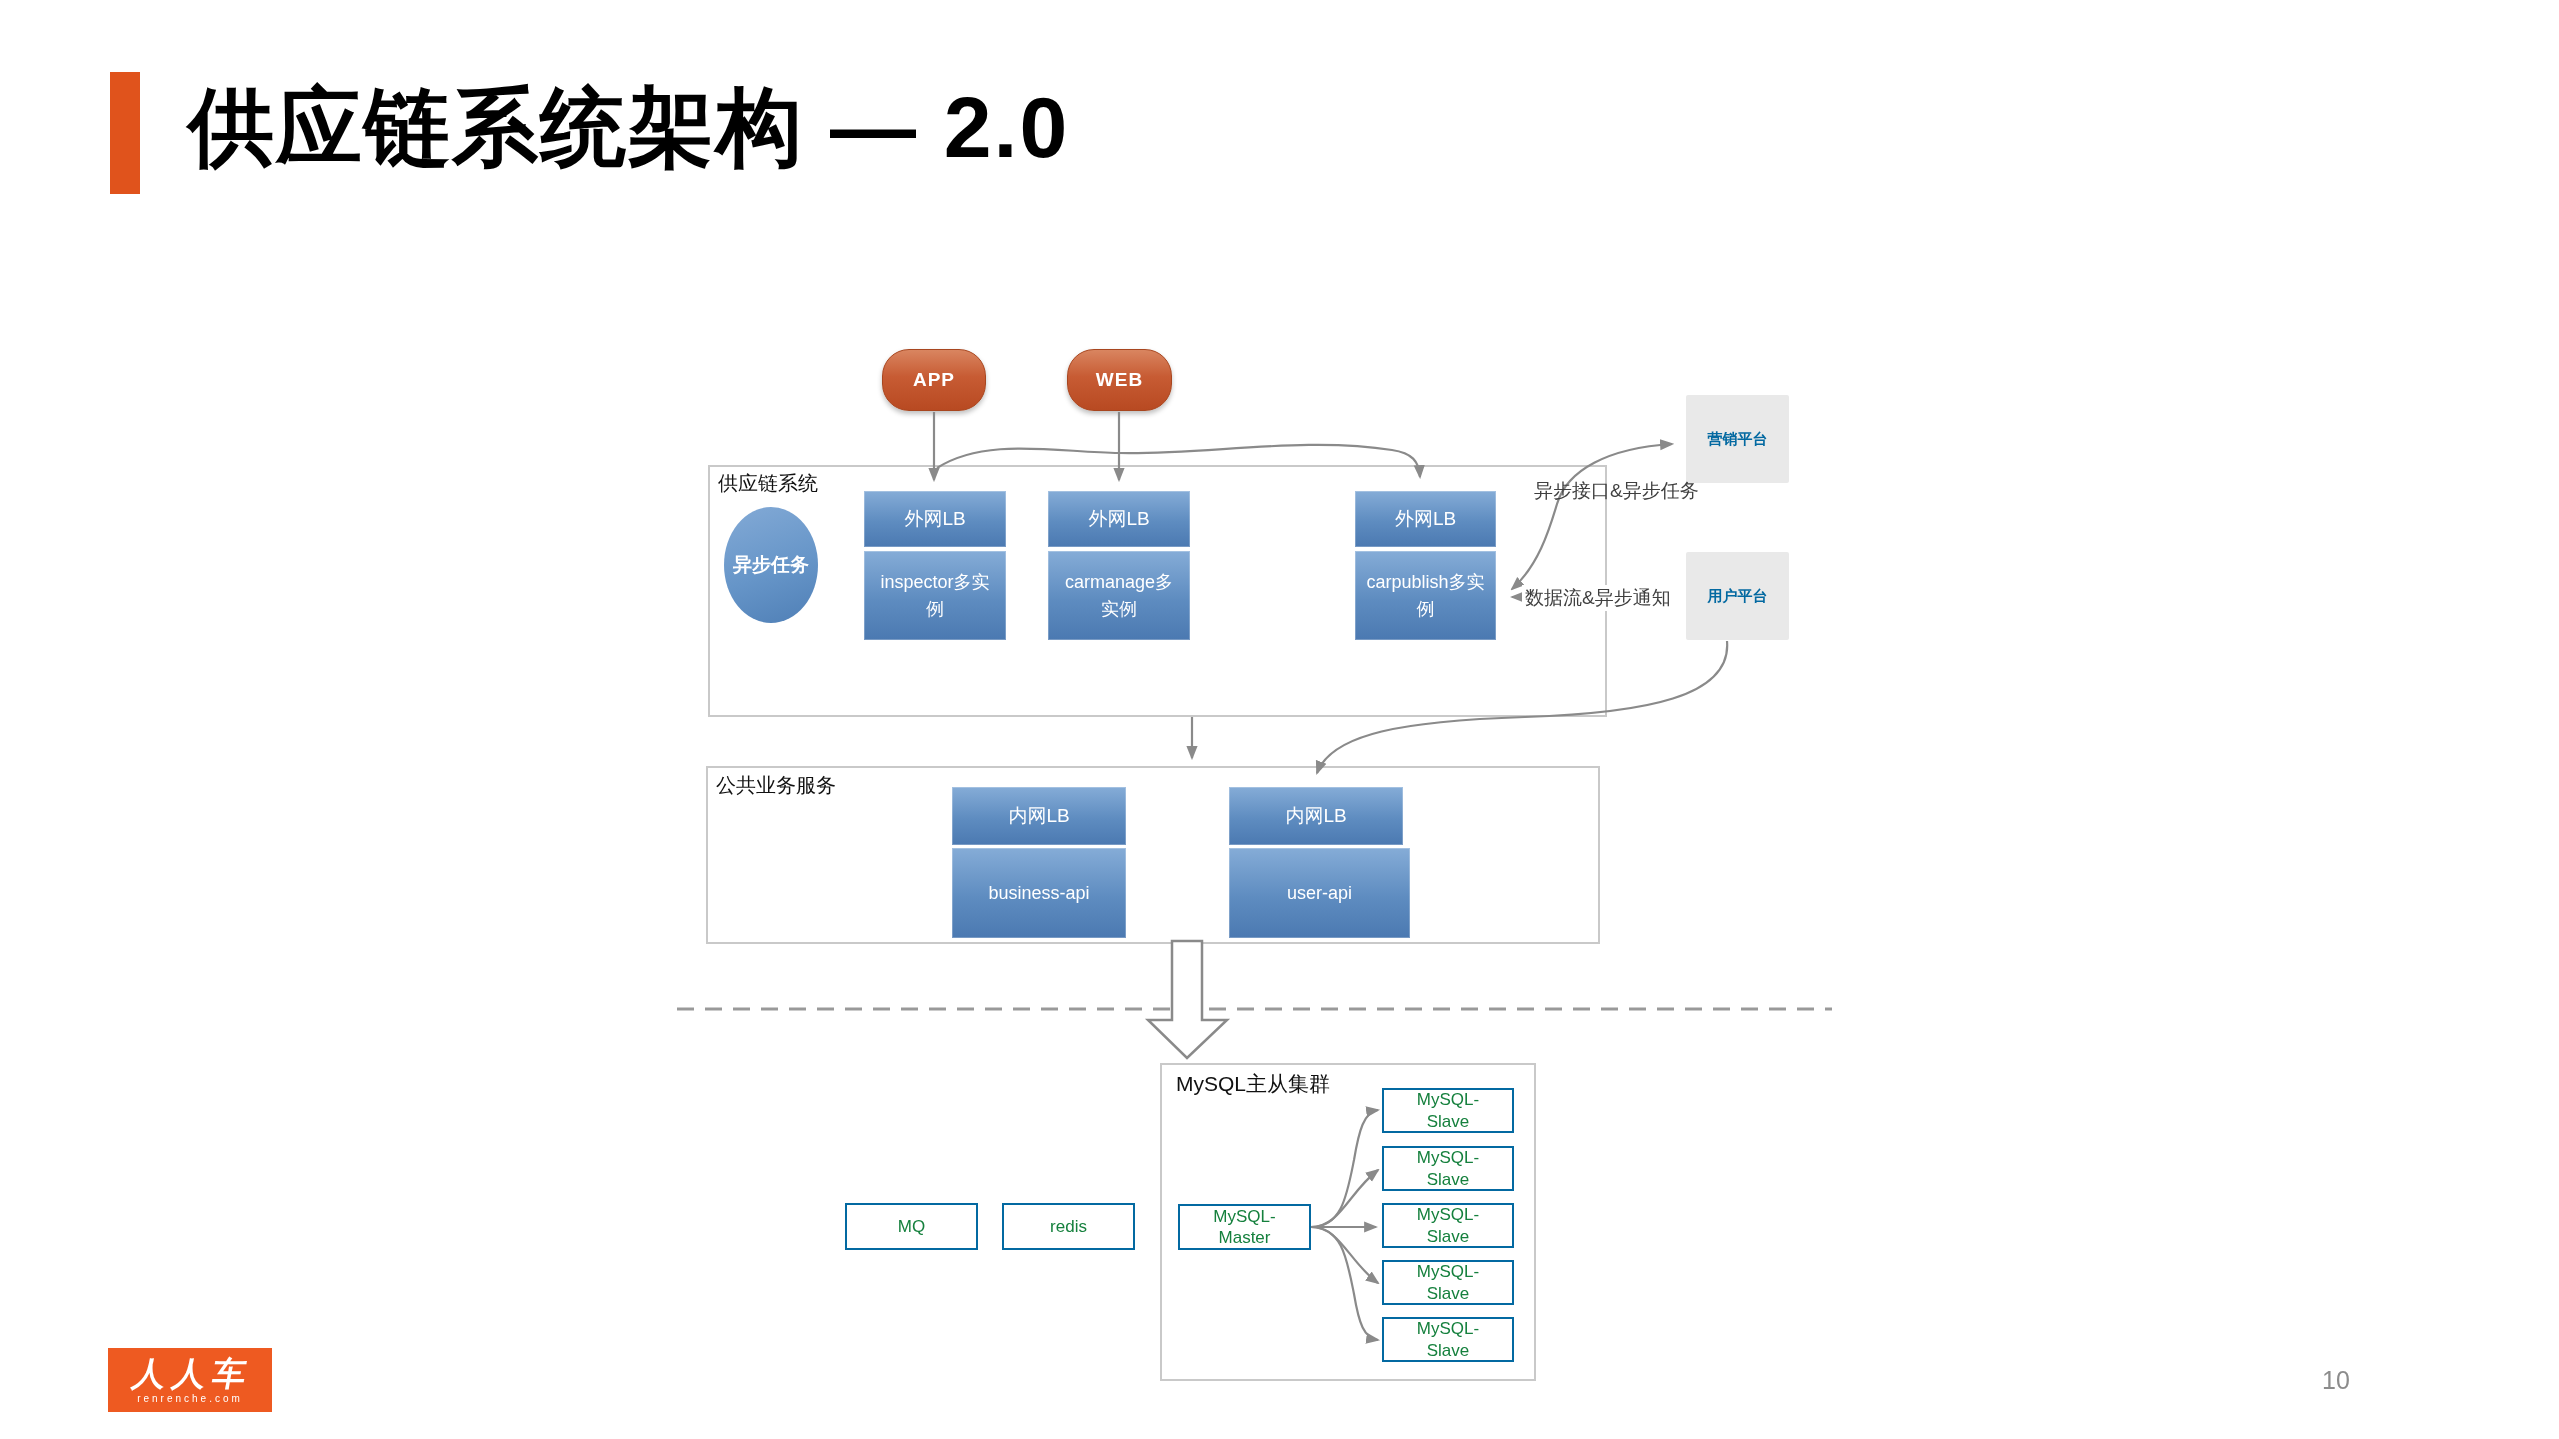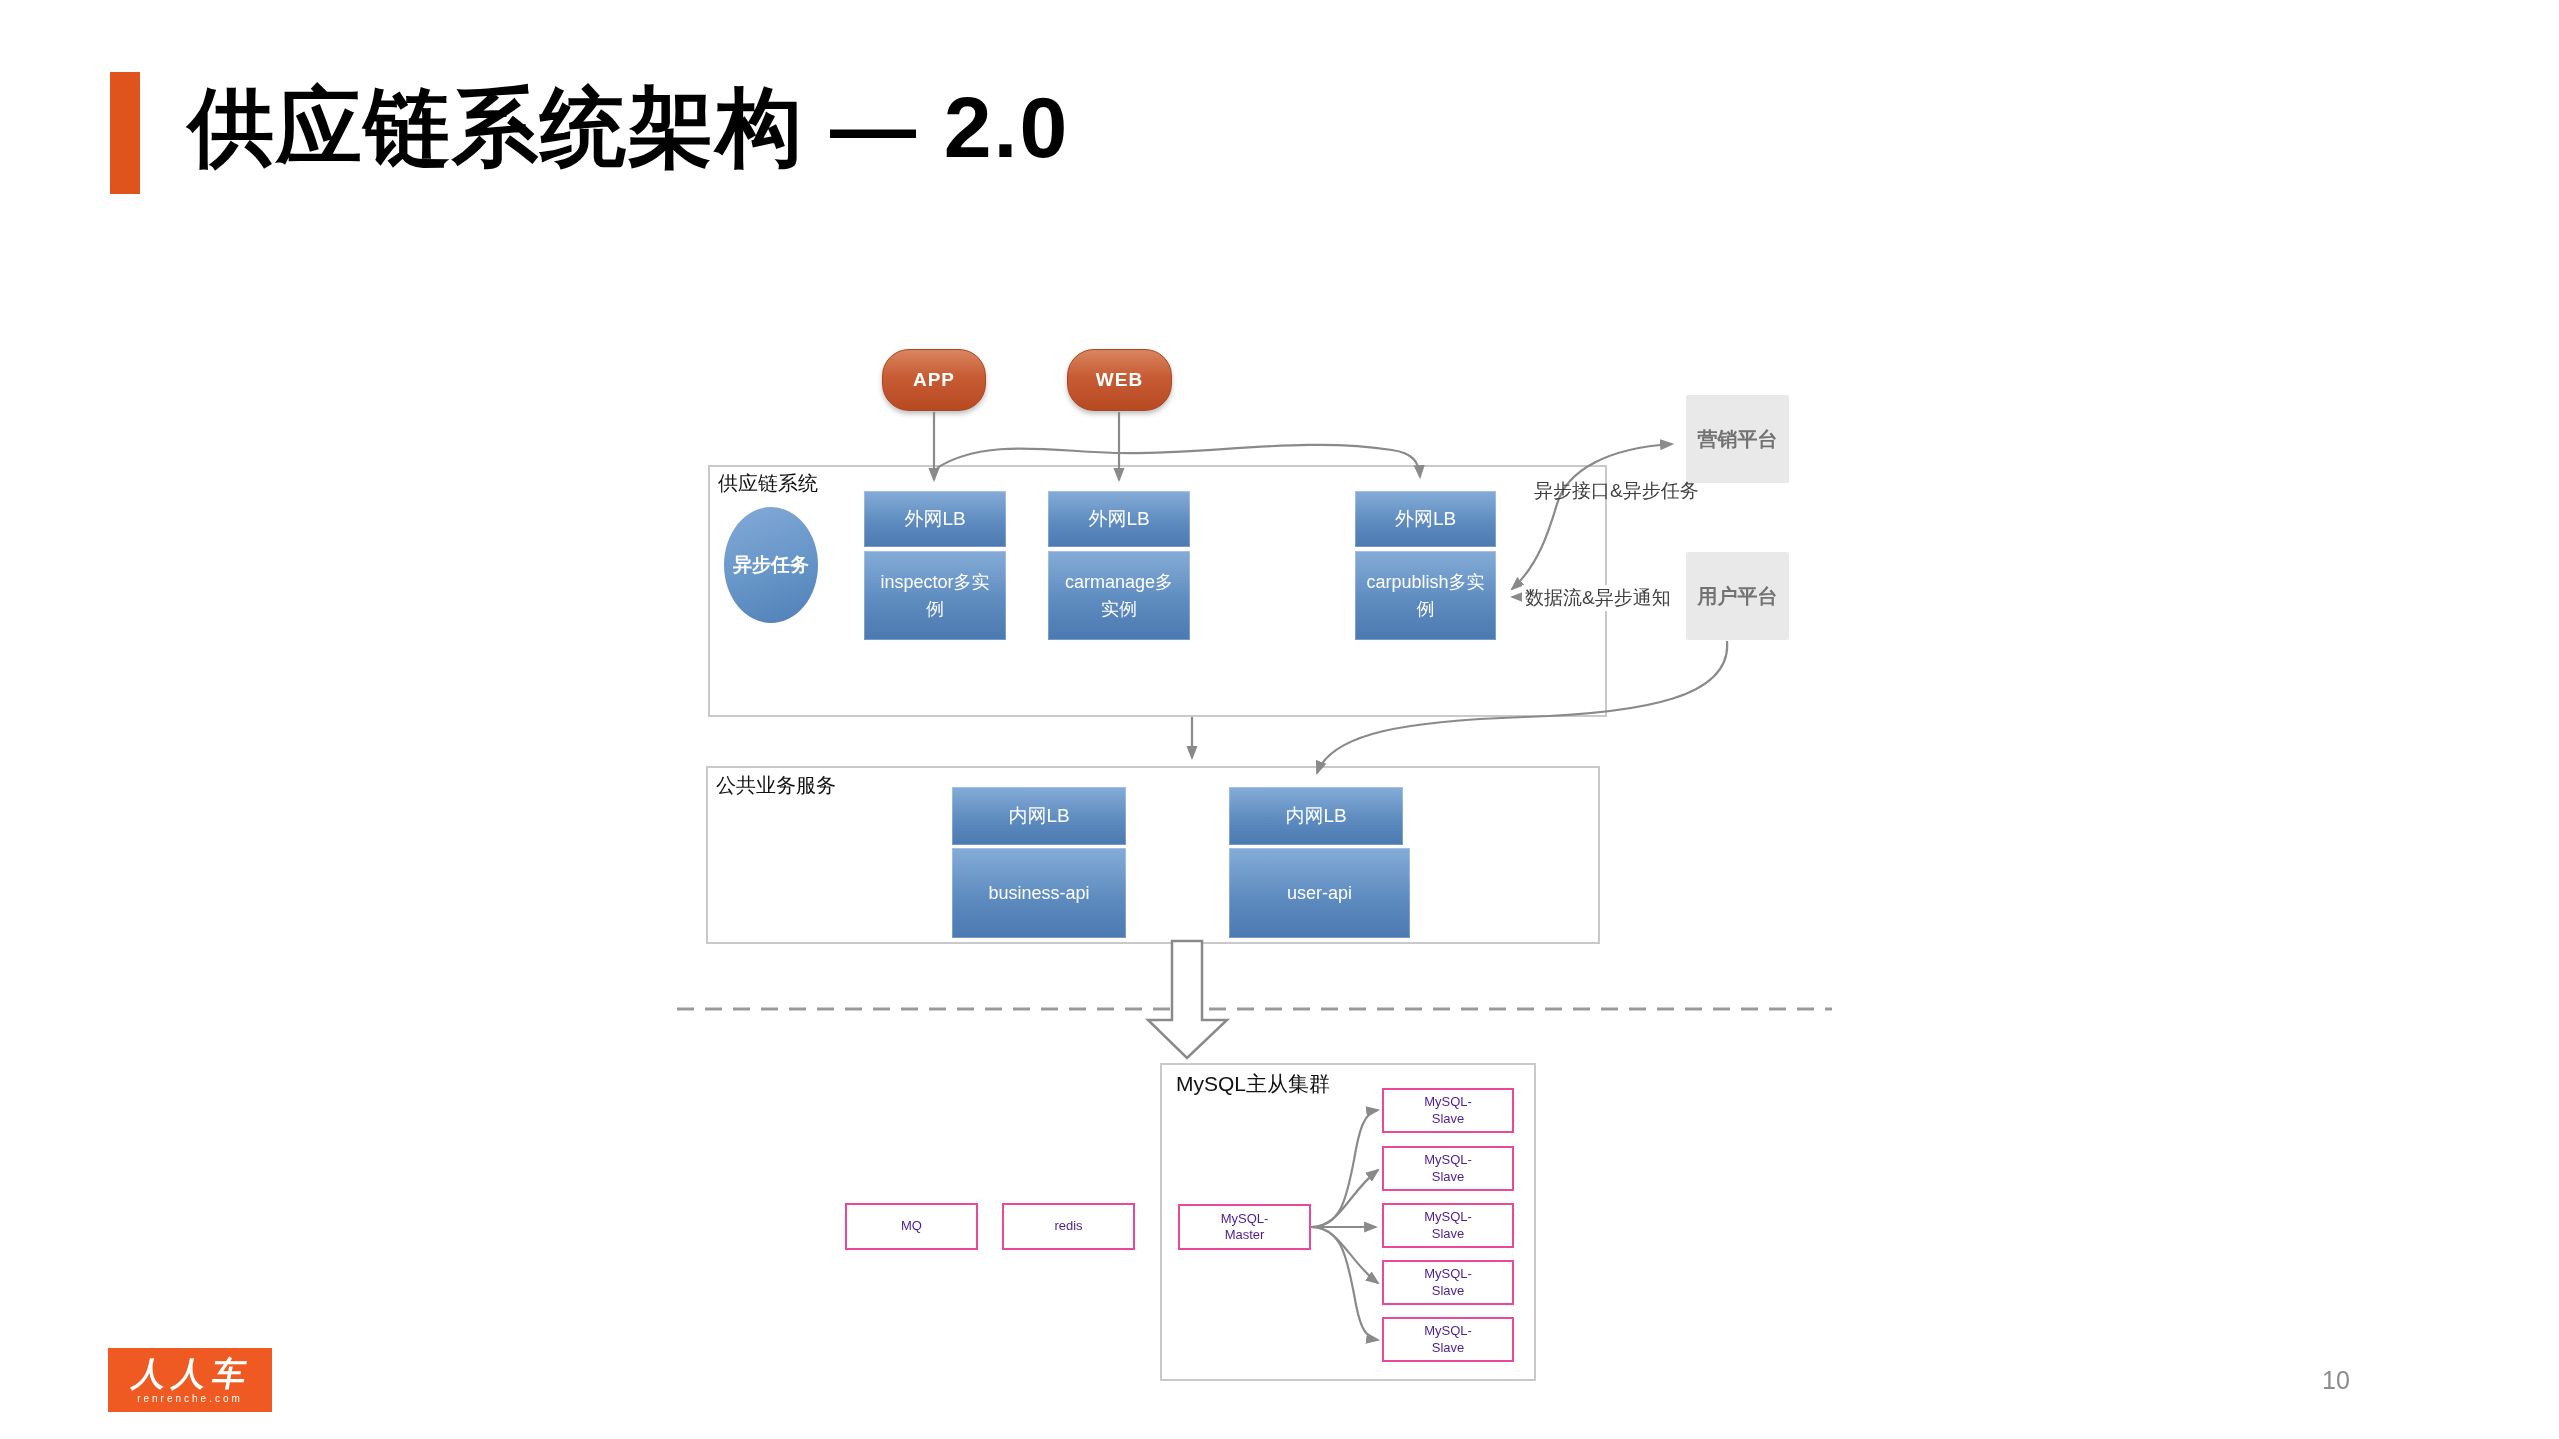--- a/index.html
+++ b/index.html
@@ -32,25 +32,25 @@
           box-shadow:inset 0 0 0 1px rgba(255,255,255,0.25); }
   .blue.lb  { font-size:19px; }
   .blue.svc { font-size:18px; white-space:pre-line; line-height:1.45; }
 
   .circle { border-radius:50%; display:flex; align-items:center; justify-content:center;
             color:#fff; font-weight:bold; font-size:19px; z-index:3;
             background:linear-gradient(160deg,#83aad6 0%,#6695c8 55%,#4f7fb6 100%); }
 
   
   .gray-box { background:#e9e9e9; border-radius:2px; display:flex; align-items:center; justify-content:center;
-              font-size:20px; font-weight:bold; color:#737373; z-index:3; }
+              font-size:15px; font-weight:bold; color:#0369a1; z-index:3; }
 
   
-  .small-box { background:#fff; border:2px solid #ec4899; display:flex; align-items:center; justify-content:center;
-               text-align:center; color:#4c1d95; font-size:13px; line-height:1.25; white-space:pre-line; z-index:3; }
+  .small-box { background:#fff; border:2px solid #0369a1; display:flex; align-items:center; justify-content:center;
+               text-align:center; color:#15803d; font-size:17px; line-height:1.25; white-space:pre-line; z-index:3; }
 
   
   .annot { position:absolute; font-size:19px; color:#3f3f3f; z-index:6; white-space:nowrap; }
   .annot.bg { background:#fff; padding:0 3px; }
 
   svg.wires { position:absolute; left:0; top:0; z-index:5; pointer-events:none; }
 
   
   .logo { position:absolute; left:108px; top:1348px; width:164px; height:64px; background:#ee5a21;
           display:flex; flex-direction:column; align-items:center; justify-content:center; z-index:3; }

